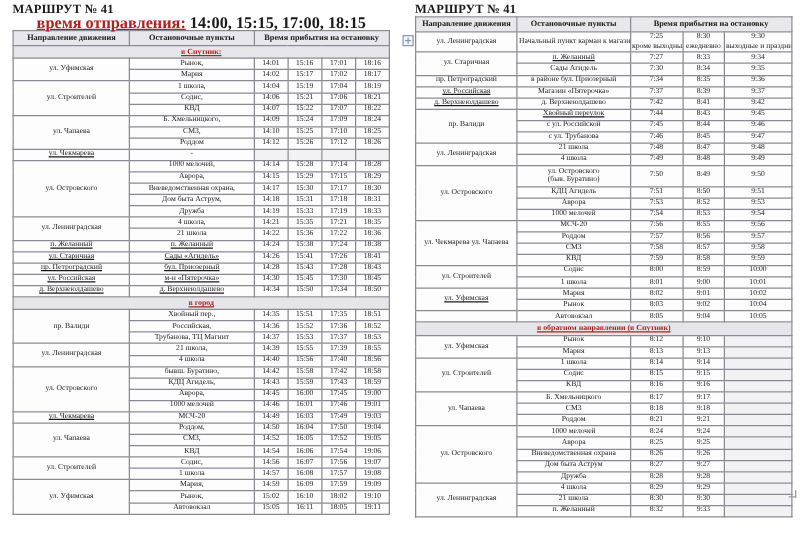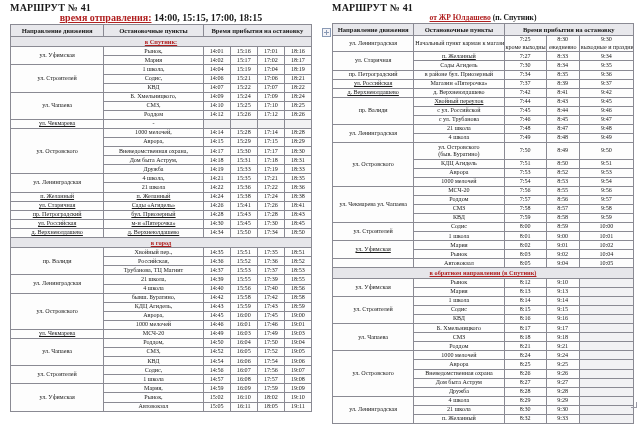--- a/index.html
+++ b/index.html
@@ -50,21 +50,21 @@
   .subtitle .ul-red {
     color: #b02020;
     text-decoration: underline;
   }
   .subtitle .blk {
     color: #1a1a1a;
   }
   .deptline {
     text-align: center;
     font-weight: bold;
-    font-size: 10px;
+    font-size: 13px;
     line-height: 10px;
     margin-bottom: 1px;
   }
   .deptline .lbl {
     color: #b02020;
     text-decoration: underline;
   }
   .deptline .times {
     color: #1a1a1a;
   }
@@ -453,21 +453,20 @@
             <td>18:05</td>
             <td>19:11</td>
           </tr>
         </tbody>
     </table>
   </div>
 
   <div class="panel panel-right">
     <div class="marker"></div>
     <div class="title">МАРШРУТ № 41</div>
-    <div class="subtitle"><span class="ul-red">от ЖР Юлдашево</span><span class="blk"> (п. Спутник)</span></div>
     <table class="sched">
       <colgroup>
           <col style="width:27%">
           <col style="width:30%">
           <col style="width:14%">
           <col style="width:11%">
           <col style="width:18%">
         </colgroup>
       <thead>
         <tr>

